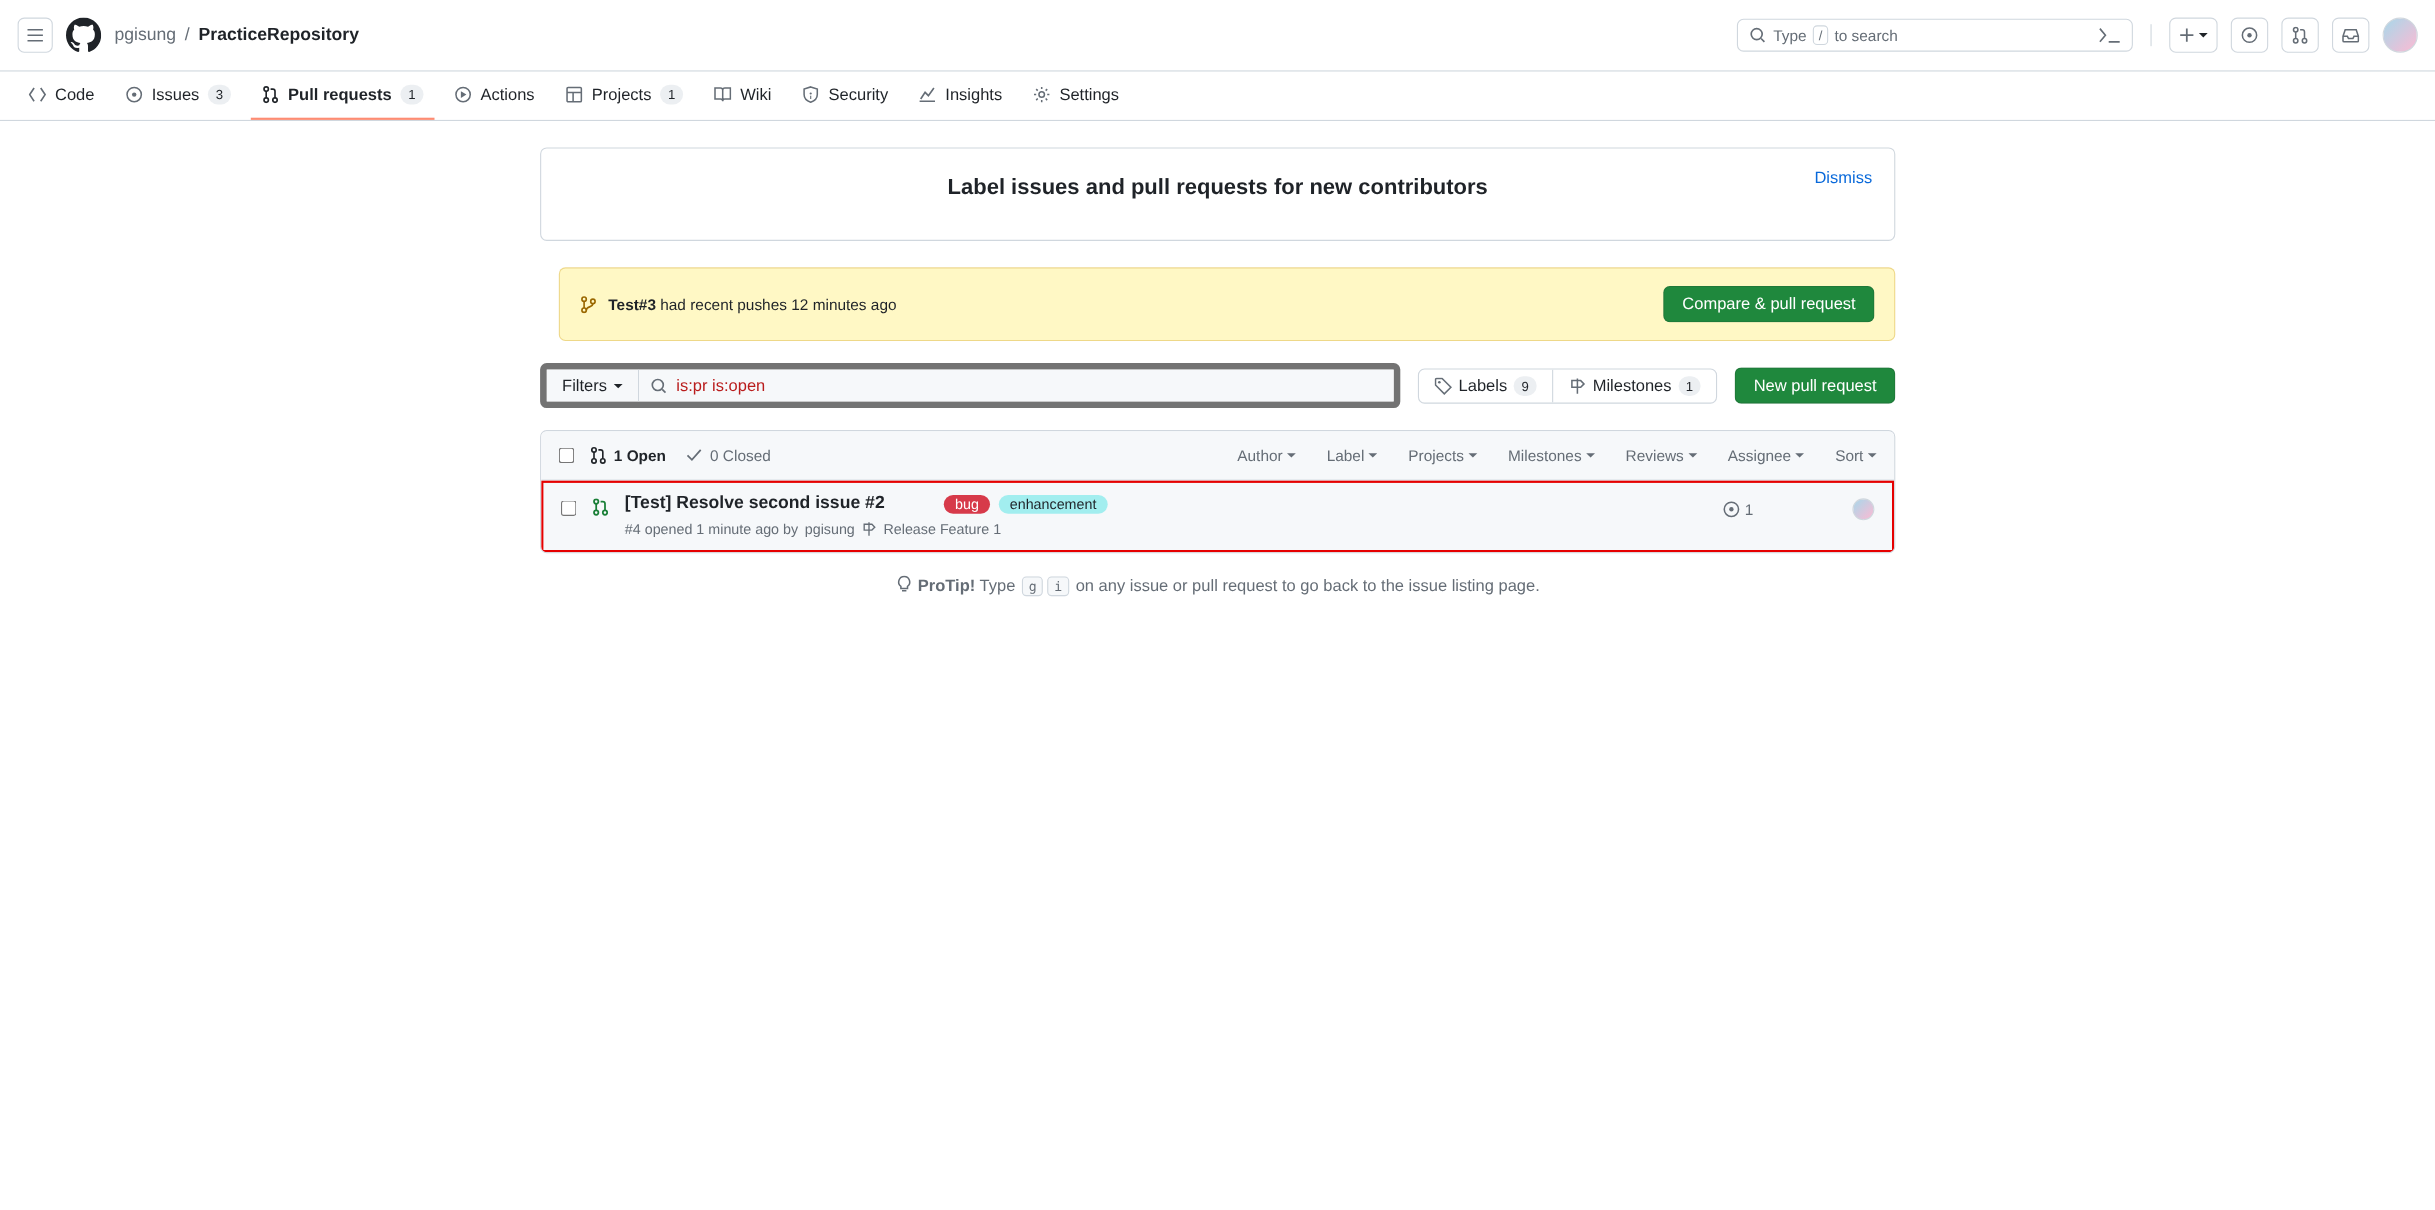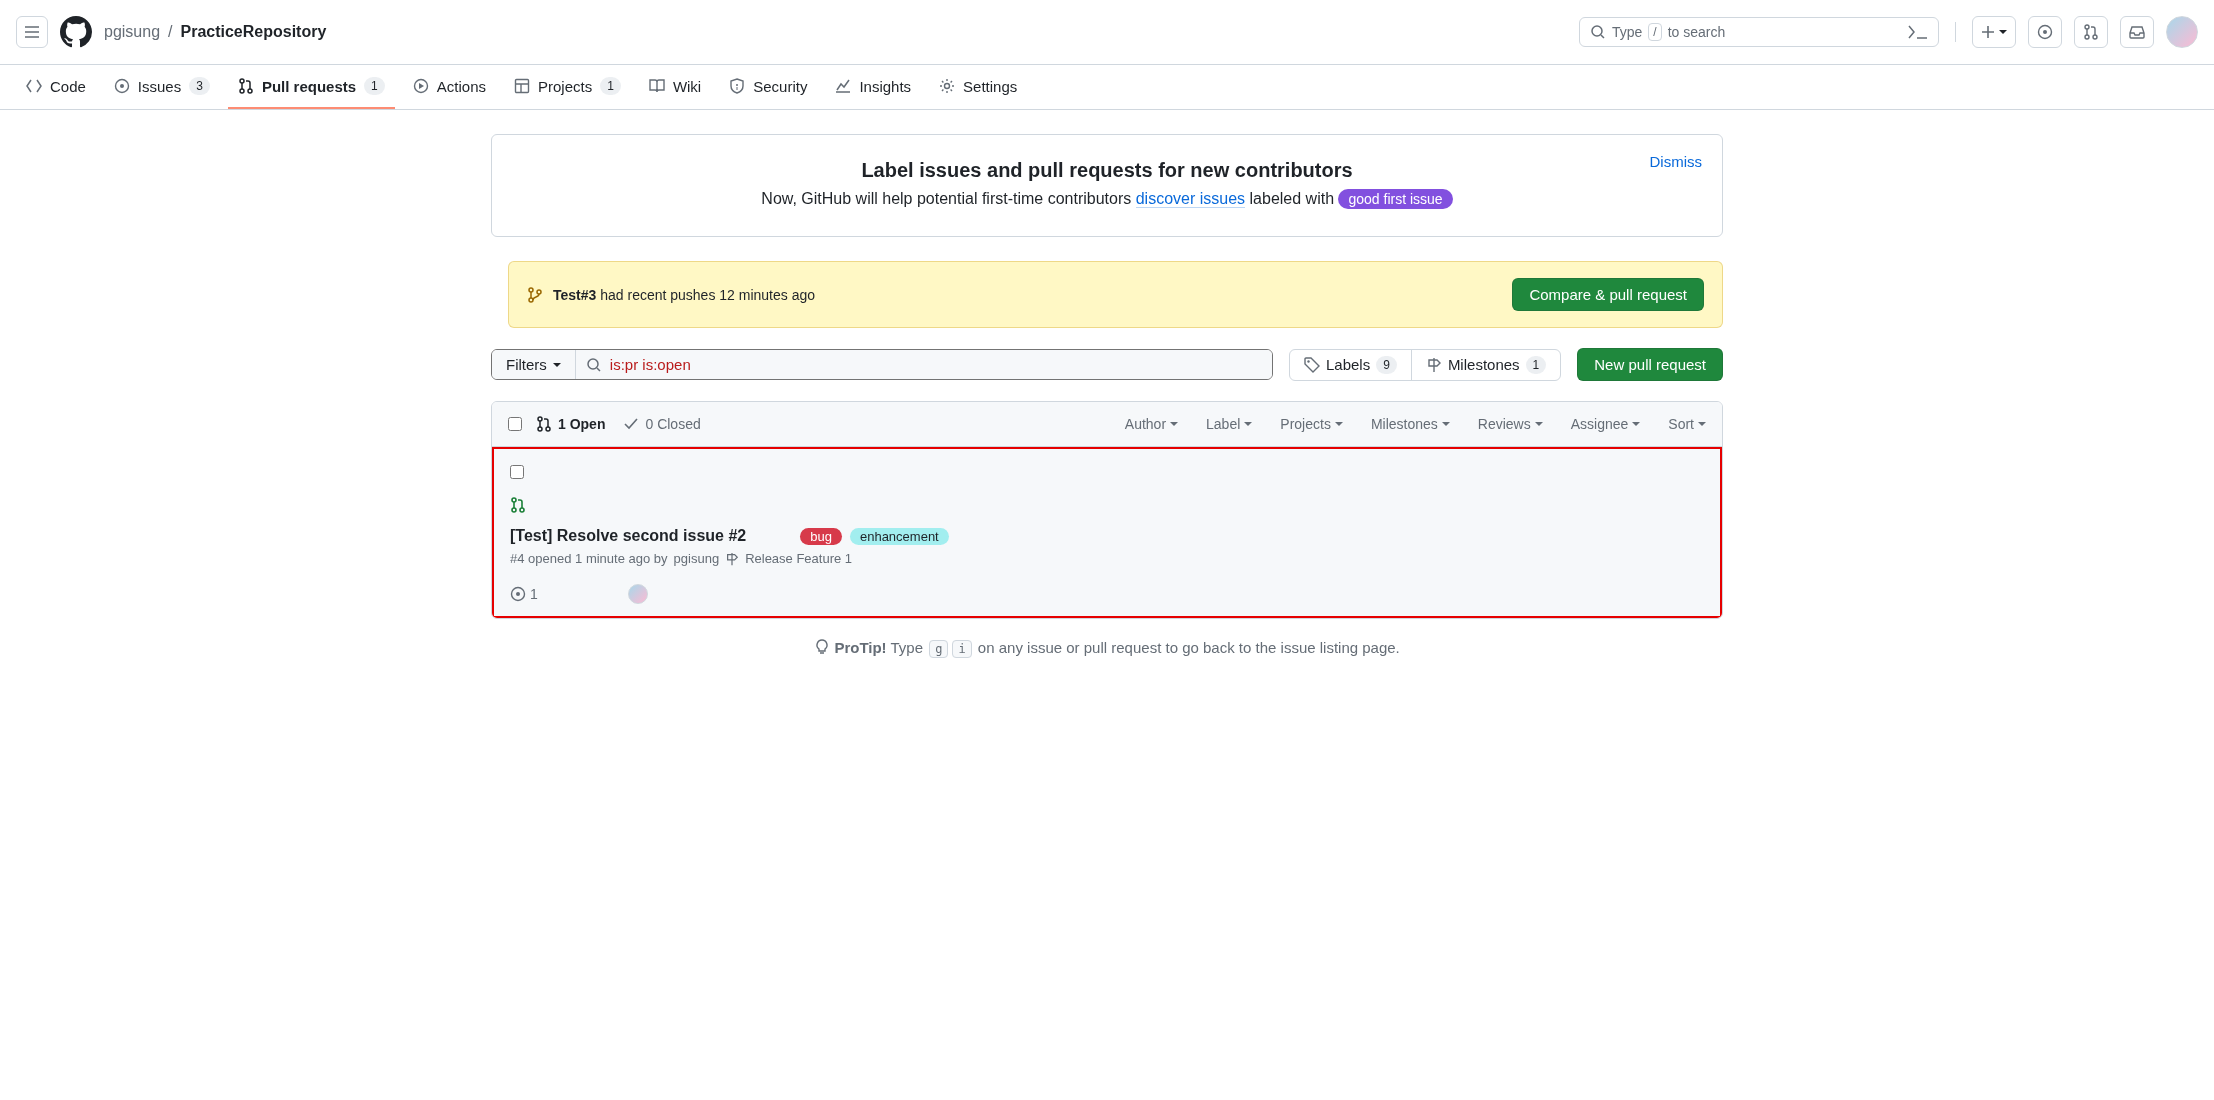--- a/index.html
+++ b/index.html
@@ -39,38 +39,38 @@
 .label-pill { background: #8250df; color: #fff; border-radius: 999px; padding: 2px 10px; font-size: 14px; font-weight: 500; }
 .dismiss { position: absolute; top: 18px; right: 20px; color: #0969da; font-size: 15px; cursor: pointer; text-align: right; }
 
 
 .push-banner { background: #fff8c5; border: 1px solid #d4a72c66; border-radius: 6px; padding: 16px 18px; display: flex; align-items: center; gap: 10px; margin-bottom: 20px; margin-left: 17px; }
 .push-banner .branch { font-weight: 600; }
 .push-banner .btn-green { margin-left: auto; text-align: center; }
 
 
 .filter-row { display: flex; align-items: center; gap: 16px; margin-bottom: 20px; }
-.filter-group { display: flex; border: 1px solid #737373; border-radius: 6px; overflow: hidden; flex: 1; }
+.filter-group { display: flex; border: 6px solid #737373; border-radius: 6px; overflow: hidden; flex: 1; }
 .filter-btn { background: #f6f8fa; padding: 6px 14px; border-right: 1px solid #d0d7de; display: flex; align-items: center; gap: 6px; cursor: pointer; font-size: 15px; }
 .filter-input { flex: 1; display: flex; align-items: center; padding: 6px 10px; gap: 8px; background: #f6f8fa; color: #b91c1c; font-size: 15px; }
 .seg { display: flex; border: 1px solid #d0d7de; border-radius: 6px; overflow: hidden; align-items: flex-end; }
 .seg-item { padding: 6px 14px; display: flex; align-items: center; gap: 6px; cursor: pointer; font-size: 15px; }
 .seg-item + .seg-item { border-left: 1px solid #d0d7de; }
 .btn-green { background: #1f883d; color: #fff; border: 1px solid rgba(31,35,40,.15); border-radius: 6px; padding: 7px 16px; font-size: 15px; font-weight: 500; cursor: pointer; }
 
 
 .issue-table { border: 1px solid #d0d7de; border-radius: 6px; overflow: hidden; }
 .table-header { background: #f6f8fa; padding: 14px 16px; display: flex; align-items: center; gap: 14px; border-bottom: 1px solid #d0d7de; font-size: 14px; }
 .table-header .states { display: flex; align-items: center; gap: 18px; }
 .state-open { font-weight: 600; display: flex; align-items: center; gap: 6px; }
 .state-closed { color: #656d76; display: flex; align-items: center; gap: 6px; }
 .table-header .filters { margin-left: auto; display: flex; gap: 28px; color: #656d76; }
 .filter-dd { display: flex; align-items: center; gap: 4px; cursor: pointer; }
 
-.issue-row { padding: 10px 16px 12px; display: flex; gap: 14px; align-items: flex-start; border: 2px solid #e60000; background: #f6f8fa; flex-direction: column; }
+.issue-row { padding: 10px 16px 12px; display: flex; gap: 14px; align-items: flex-start; border: 2px solid #e60000; background: #f6f8fa; }
 .issue-row input[type=checkbox] { margin-top: 6px; }
 .issue-main { flex: 1; }
 .issue-title-line { display: flex; align-items: center; gap: 8px; }
 .issue-title { font-size: 16px; font-weight: 600; }
 .mini-label { border-radius: 999px; padding: 1px 10px; font-size: 13px; font-weight: 500; }
 .lbl-bug { background: #d73a4a; color: #fff; margin-left: 46px; }
 .lbl-enh { background: #a2eeef; color: #1f2328; }
 .issue-meta { font-size: 13px; color: #656d76; margin-top: 6px; display: flex; align-items: center; gap: 6px; }
 .issue-right { display: flex; align-items: center; gap: 90px; margin-top: 4px; }
 .review-count { display: flex; align-items: center; gap: 4px; font-size: 14px; color: #656d76; }
@@ -208,23 +208,20 @@
       </svg>
       <span>Settings</span>
     </a>
 </div>
 
 <div class="container">
 
   <div class="info-box">
     <a class="dismiss">Dismiss</a>
     <h2>Label issues and pull requests for new contributors</h2>
-    <p>
-      <span>Now, GitHub will help potential first-time contributors </span><a class="link">discover issues</a><span> labeled with </span><span class="label-pill">good first issue</span>
-    </p>
   </div>
 
   <div class="push-banner">
     <svg width="16" height="16" viewBox="0 0 16 16">
         <circle cx="4" cy="3" r="2" fill="none" stroke="#9a6700" stroke-width="1.5"></circle>
         <circle cx="4" cy="13" r="2" fill="none" stroke="#9a6700" stroke-width="1.5"></circle>
         <circle cx="12" cy="5" r="2" fill="none" stroke="#9a6700" stroke-width="1.5"></circle>
         <path d="M4 5v6M12 7c0 4-6 2-6 6" fill="none" stroke="#9a6700" stroke-width="1.5"></path>
       </svg>
     <span><span class="branch">Test#3</span><span> had recent pushes 12 minutes ago</span></span>

